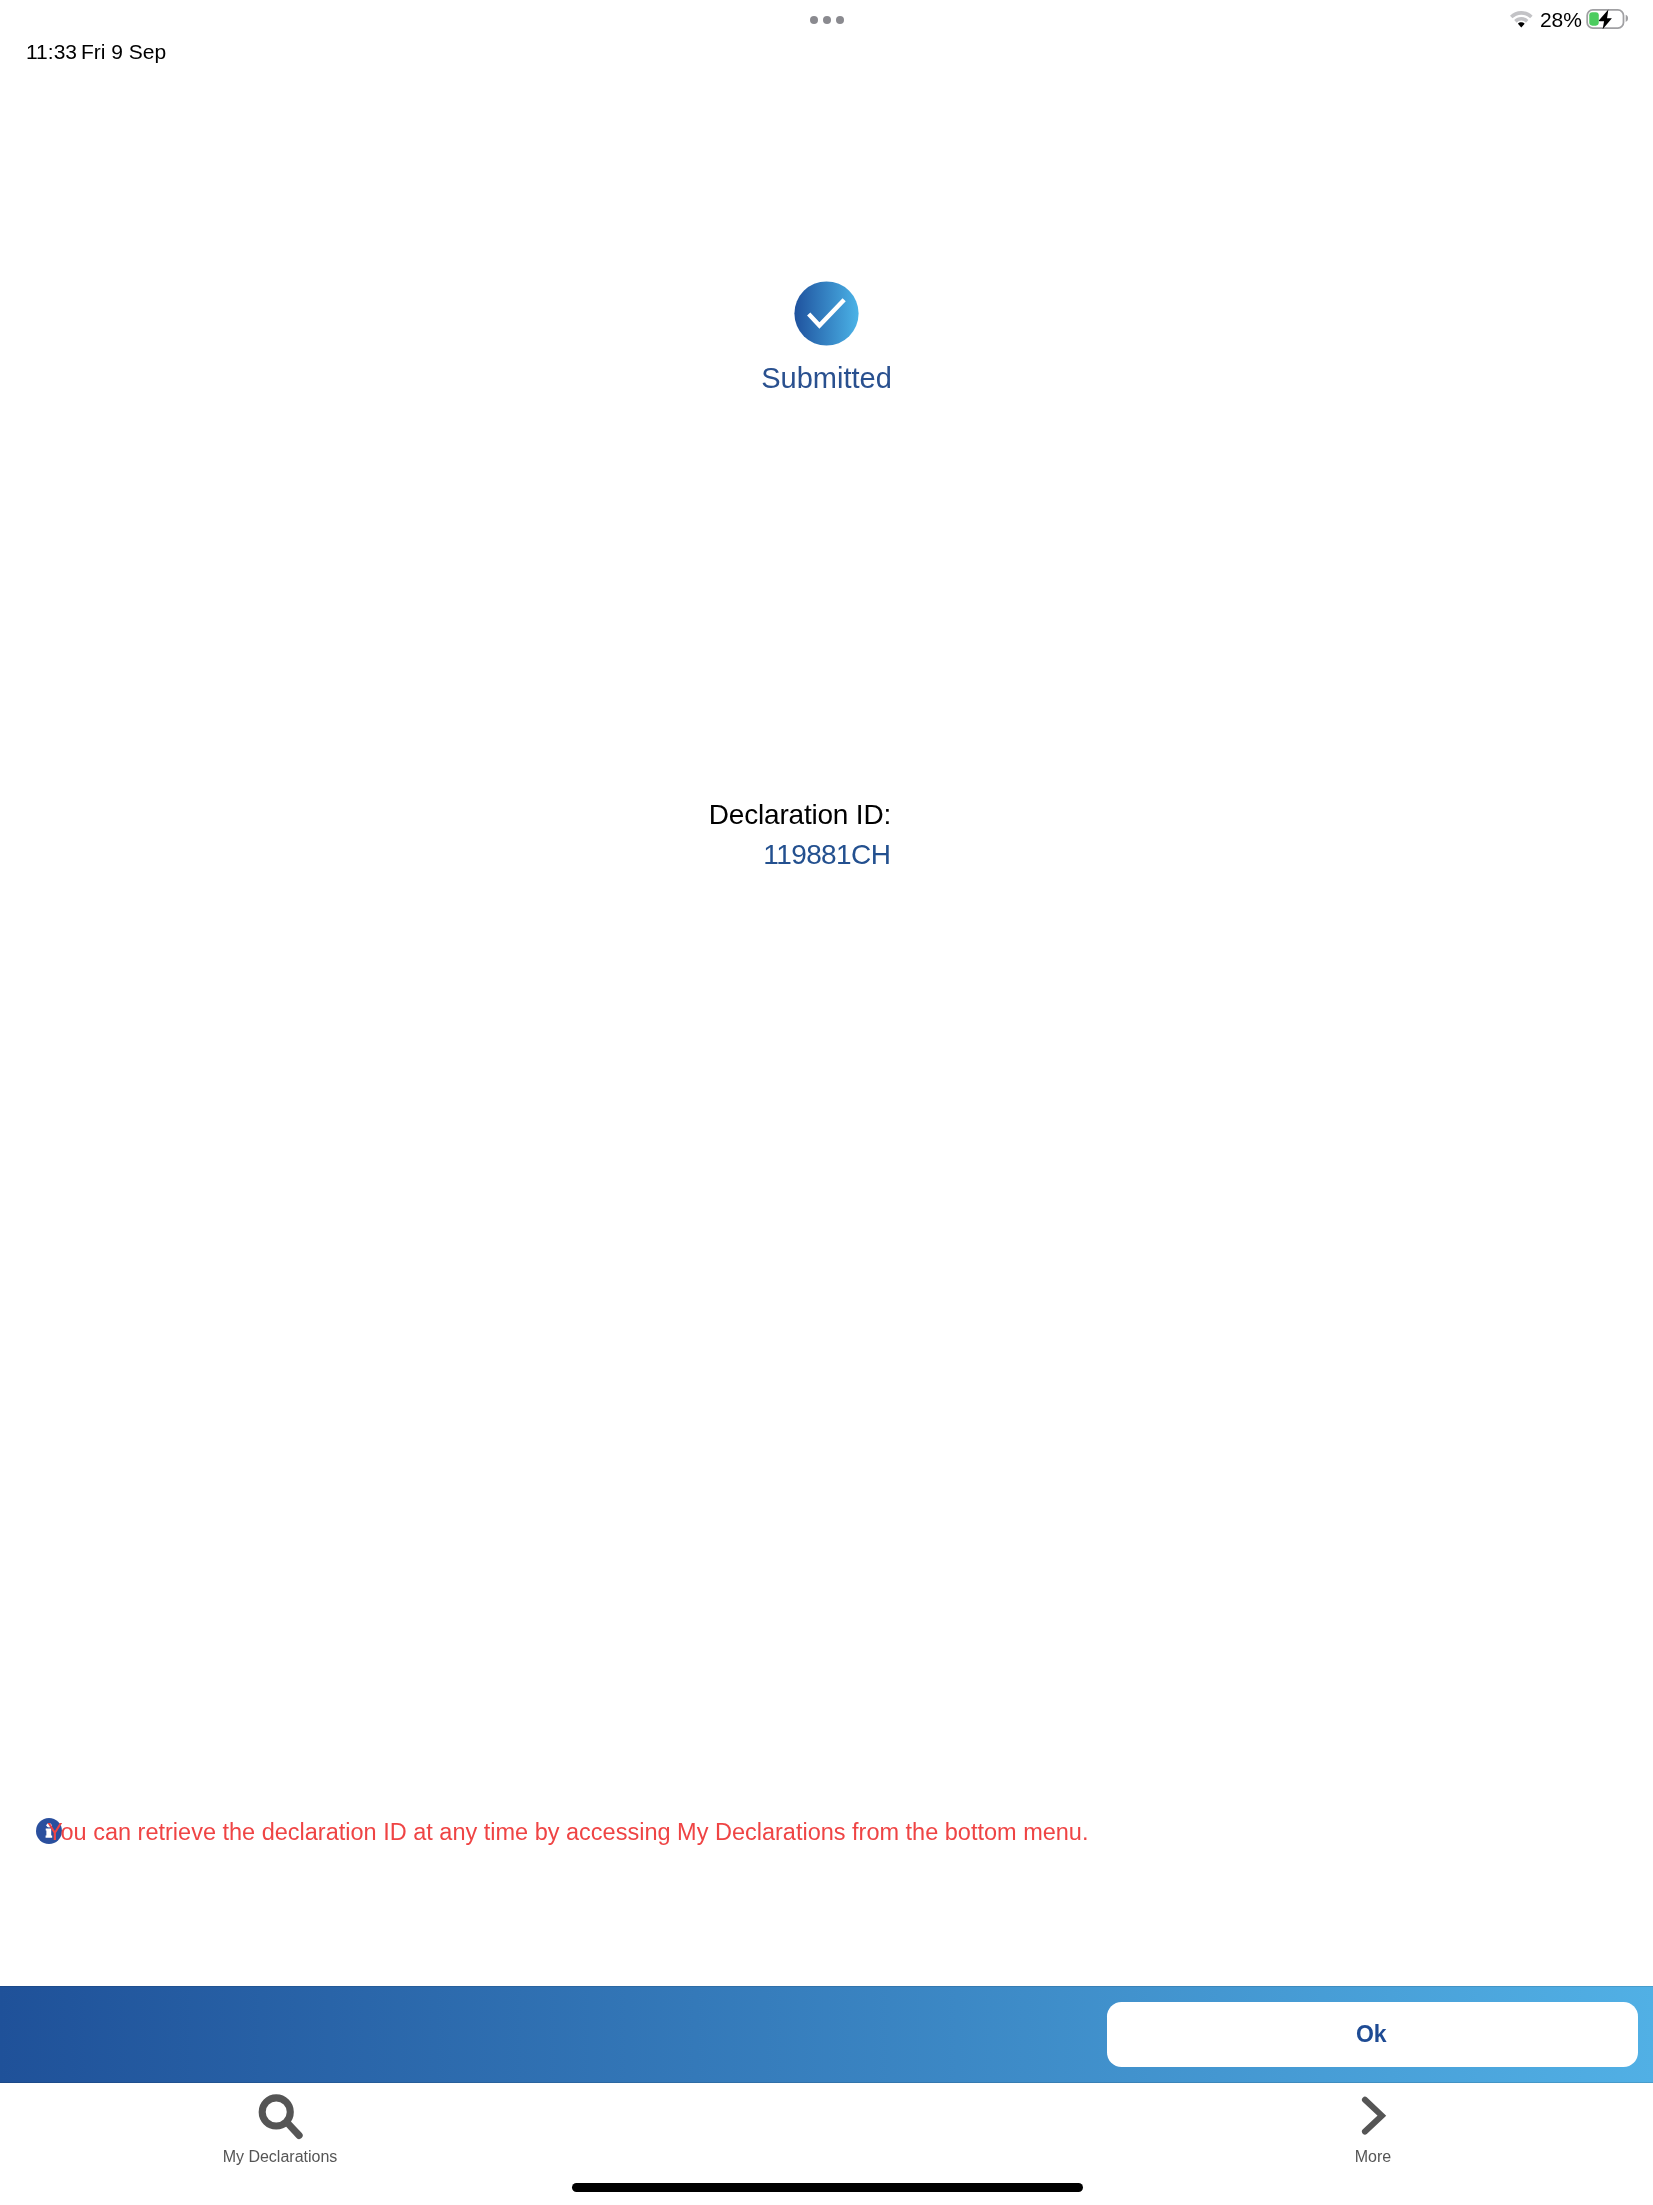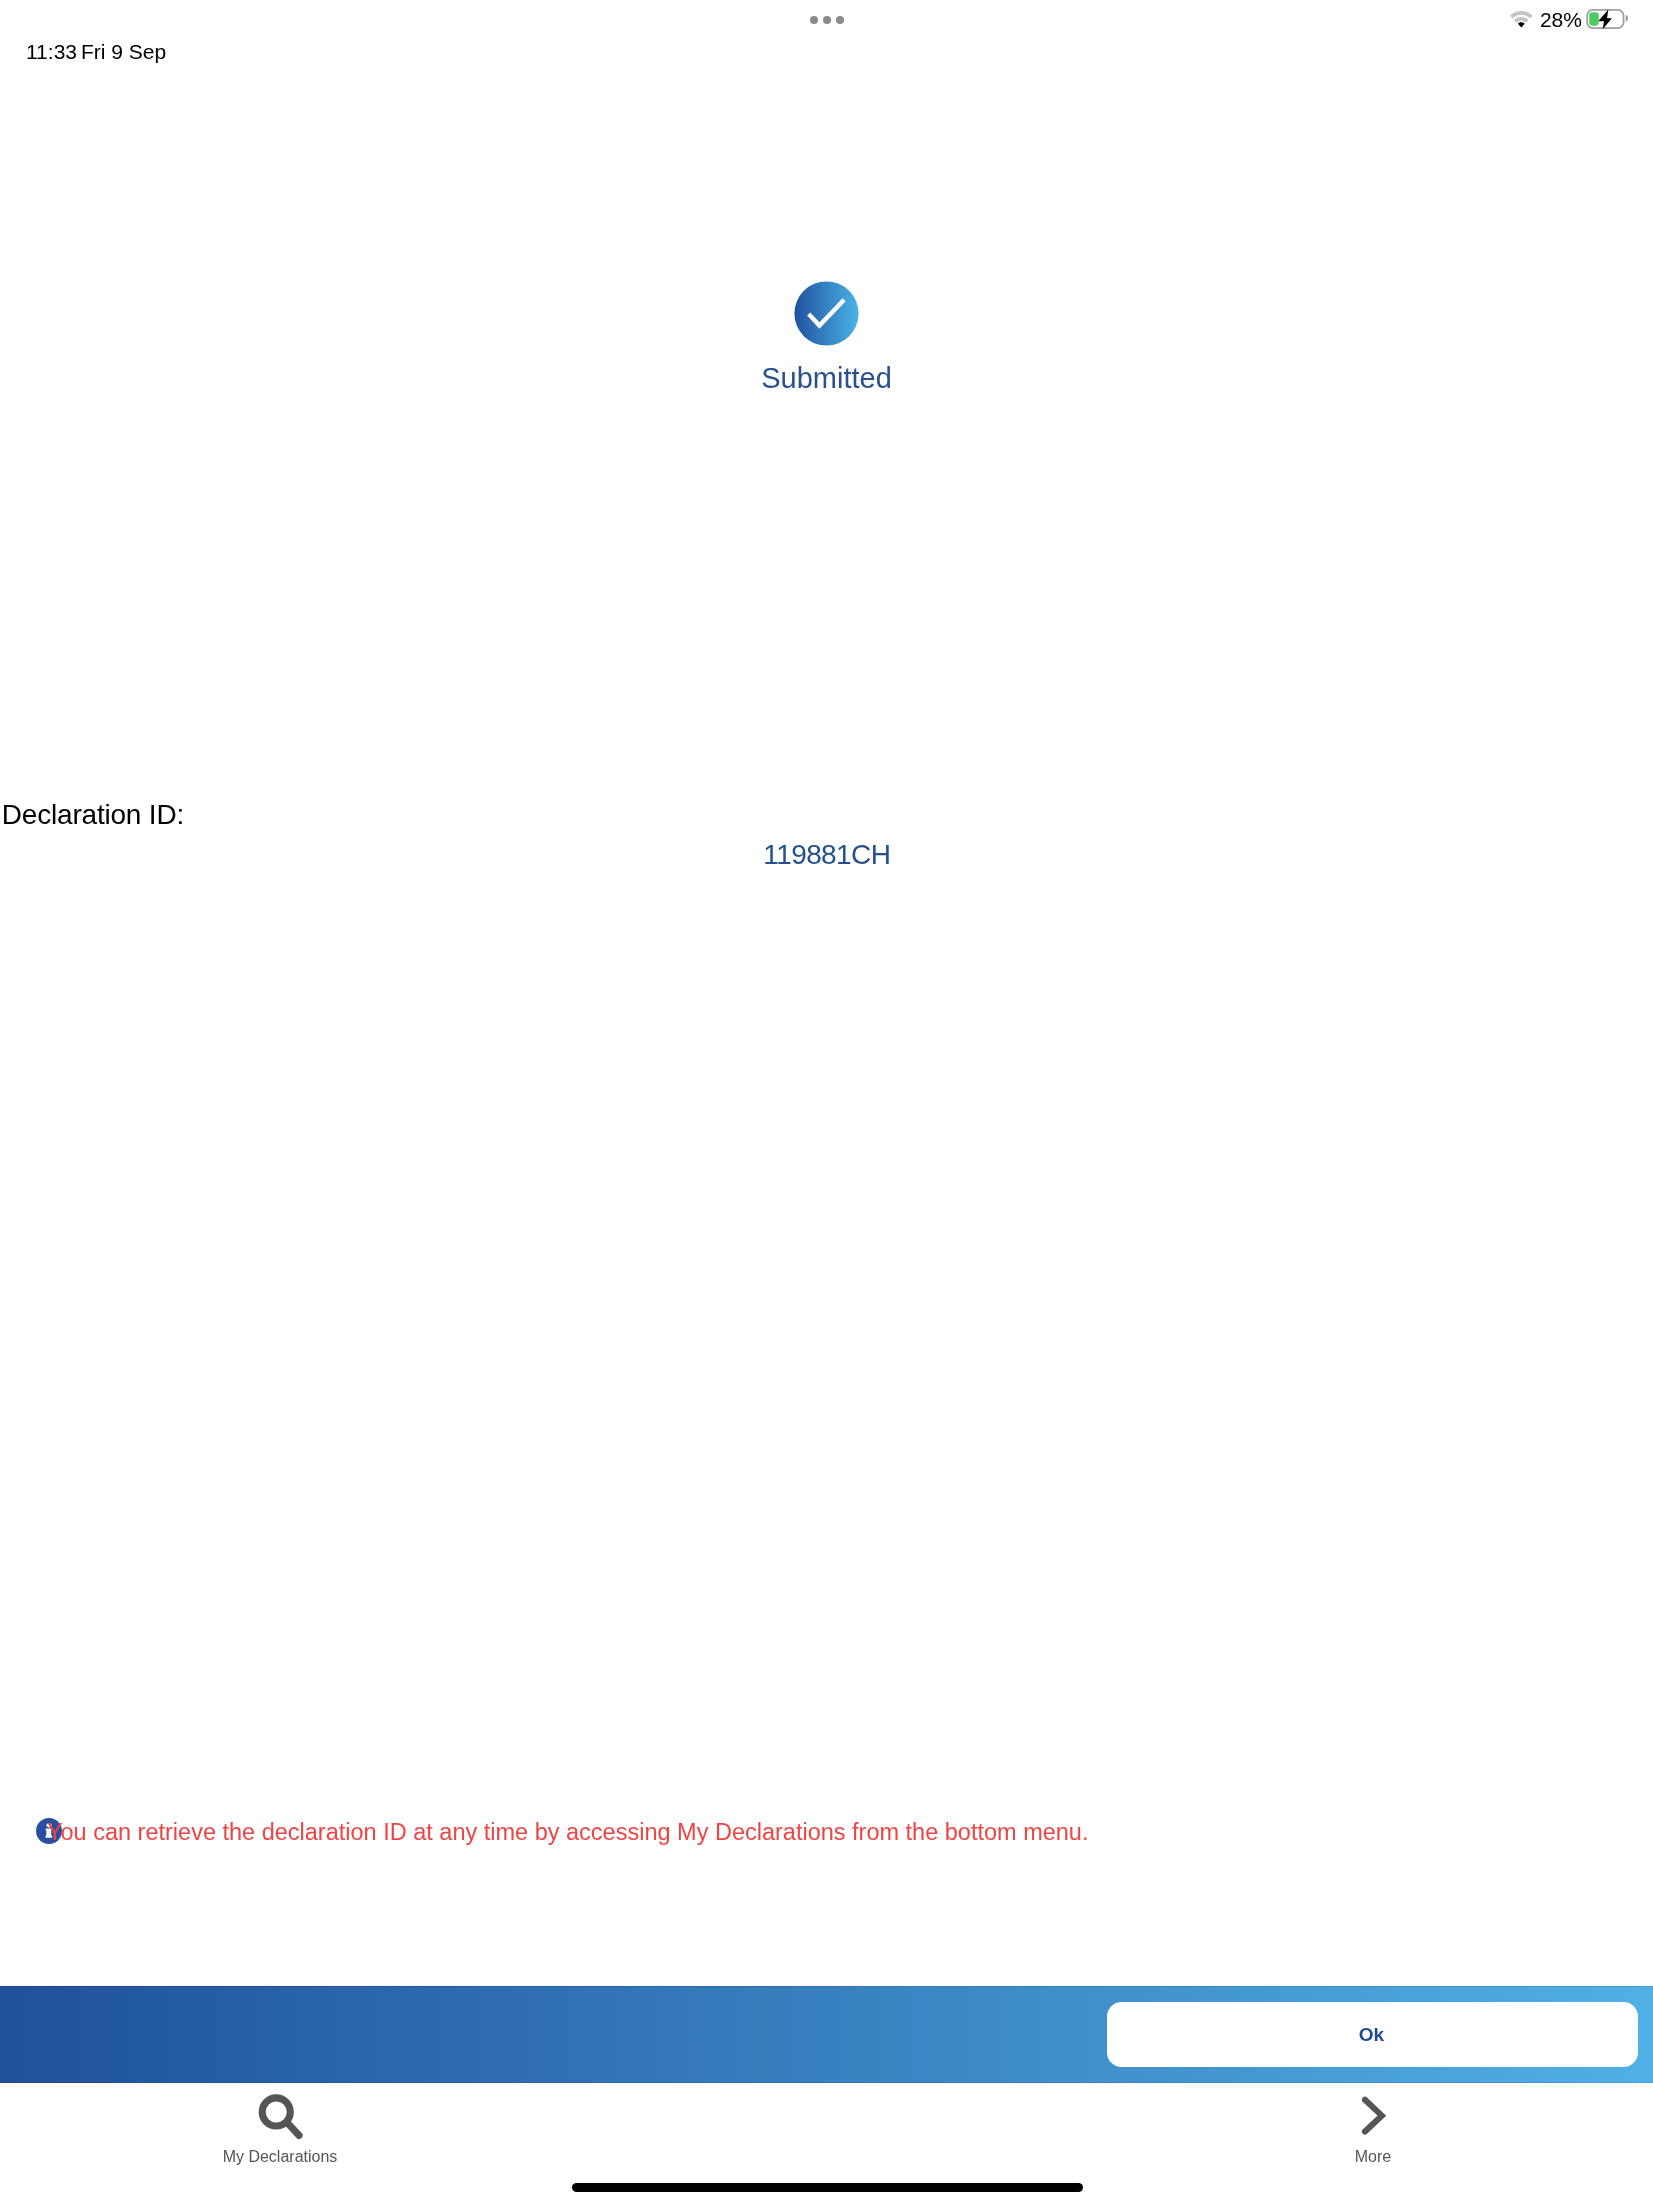--- a/index.html
+++ b/index.html
@@ -18,41 +18,41 @@
   .sb-dot{width:8px;height:8px;border-radius:50%;background:#8a8a8f;}
   .sb-wifi{position:absolute;left:1510px;top:10.5px;width:22.6px;height:17px;display:block;}
   .sb-pct{position:absolute;left:1540px;top:8.5px;color:#000;font-size:21px;
           font-weight:500;line-height:1;letter-spacing:-0.1px;text-align:center;}
   .sb-batt{position:absolute;left:1586px;top:9px;width:43px;height:20px;display:block;}
 
   
   .check-icon{position:absolute;left:794px;top:281px;width:65px;height:65px;display:block;}
   .status-label{position:absolute;left:0;top:364px;width:1653px;text-align:center;
                 color:#29508f;font-size:29px;font-weight:400;line-height:1;}
-  .decl-label{position:absolute;left:0;top:801px;width:1570px;text-align:left;
+  .decl-label{position:absolute;left:14px;top:801px;width:1570px;text-align:center;
               color:#000000;font-size:28px;font-weight:400;line-height:1;
               letter-spacing:-0.2px;text-indent:1.8px;}
   .decl-value{position:absolute;left:0;top:841px;width:1653px;text-align:center;
               color:#23508f;font-size:28px;font-weight:400;line-height:1;
               letter-spacing:-0.6px;text-indent:0.6px;}
   .instruction{position:absolute;left:0;top:1322px;width:1653px;text-align:center;
                color:#000000;font-size:24px;font-weight:400;line-height:1;}
   .note-row{position:absolute;left:0;top:1815px;width:1653px;height:36px;}
   .note-icon{position:absolute;left:36px;top:3.1px;width:26px;height:26px;display:block;}
   .note-text{position:absolute;left:47px;top:6.2px;width:1606px;
              color:#ef4444;font-size:23.5px;font-weight:400;line-height:1;}
 
   
   .action-bar{position:absolute;left:0;top:1986px;width:1653px;height:97px;
               background:linear-gradient(90deg,#1f5199 0%,#51b0e5 100%);
               box-shadow:inset 0 0.8px 0 rgba(0,0,0,0.14), inset 0 -0.8px 0 rgba(0,0,0,0.14);}
   .ok-btn{position:absolute;left:1107px;top:2002px;width:531px;height:65px;
           background:#fff;border-radius:14.5px;border:0;padding:0;
           display:flex;align-items:center;justify-content:center;}
-  .ok-label{color:#1e4b94;font-size:19px;font-weight:700;line-height:1;position:relative;left:-1.2px;}
+  .ok-label{color:#1e4b94;font-size:23px;font-weight:700;line-height:1;position:relative;left:-1.2px;}
 
   
   .tab-bar{position:absolute;left:0;top:2083px;width:1653px;height:124px;background:#ffffff;}
   .tab{position:absolute;top:0;height:89px;}
   .tab .ticon{position:absolute;display:block;}
   .tab .tlabel{position:absolute;left:0;width:100%;text-align:center;
                font-size:16px;font-weight:400;line-height:1;white-space:nowrap;}
   .home-indicator{position:absolute;left:572px;top:2183px;width:511px;height:9px;
                   border-radius:4.8px;background:#000;}
 </style>

